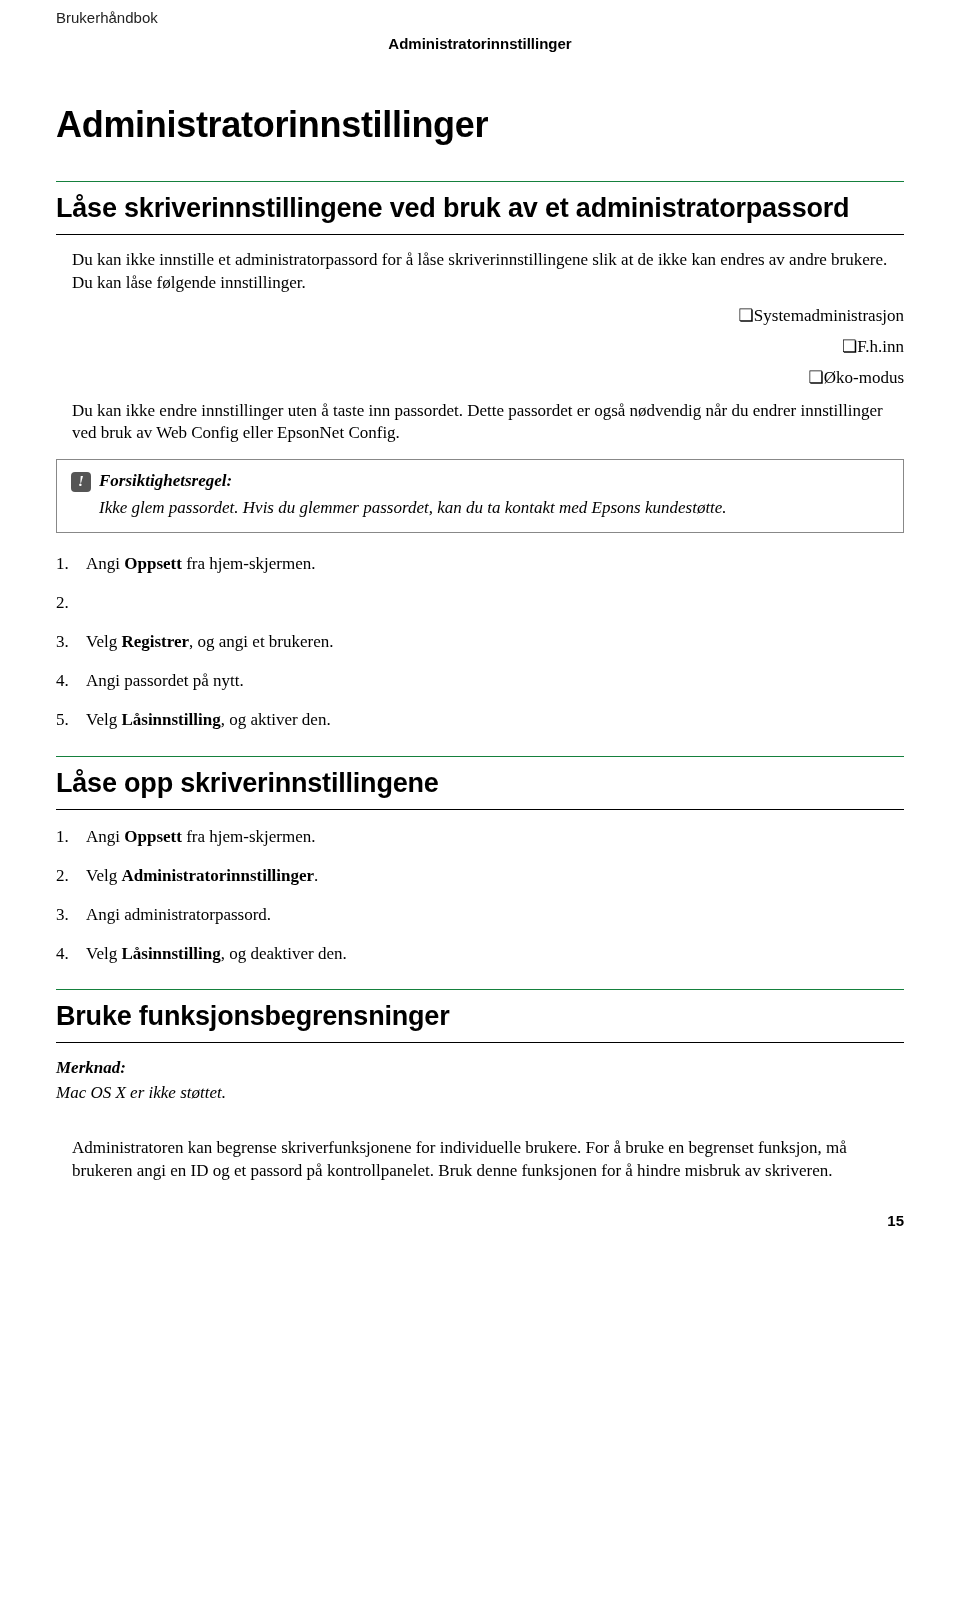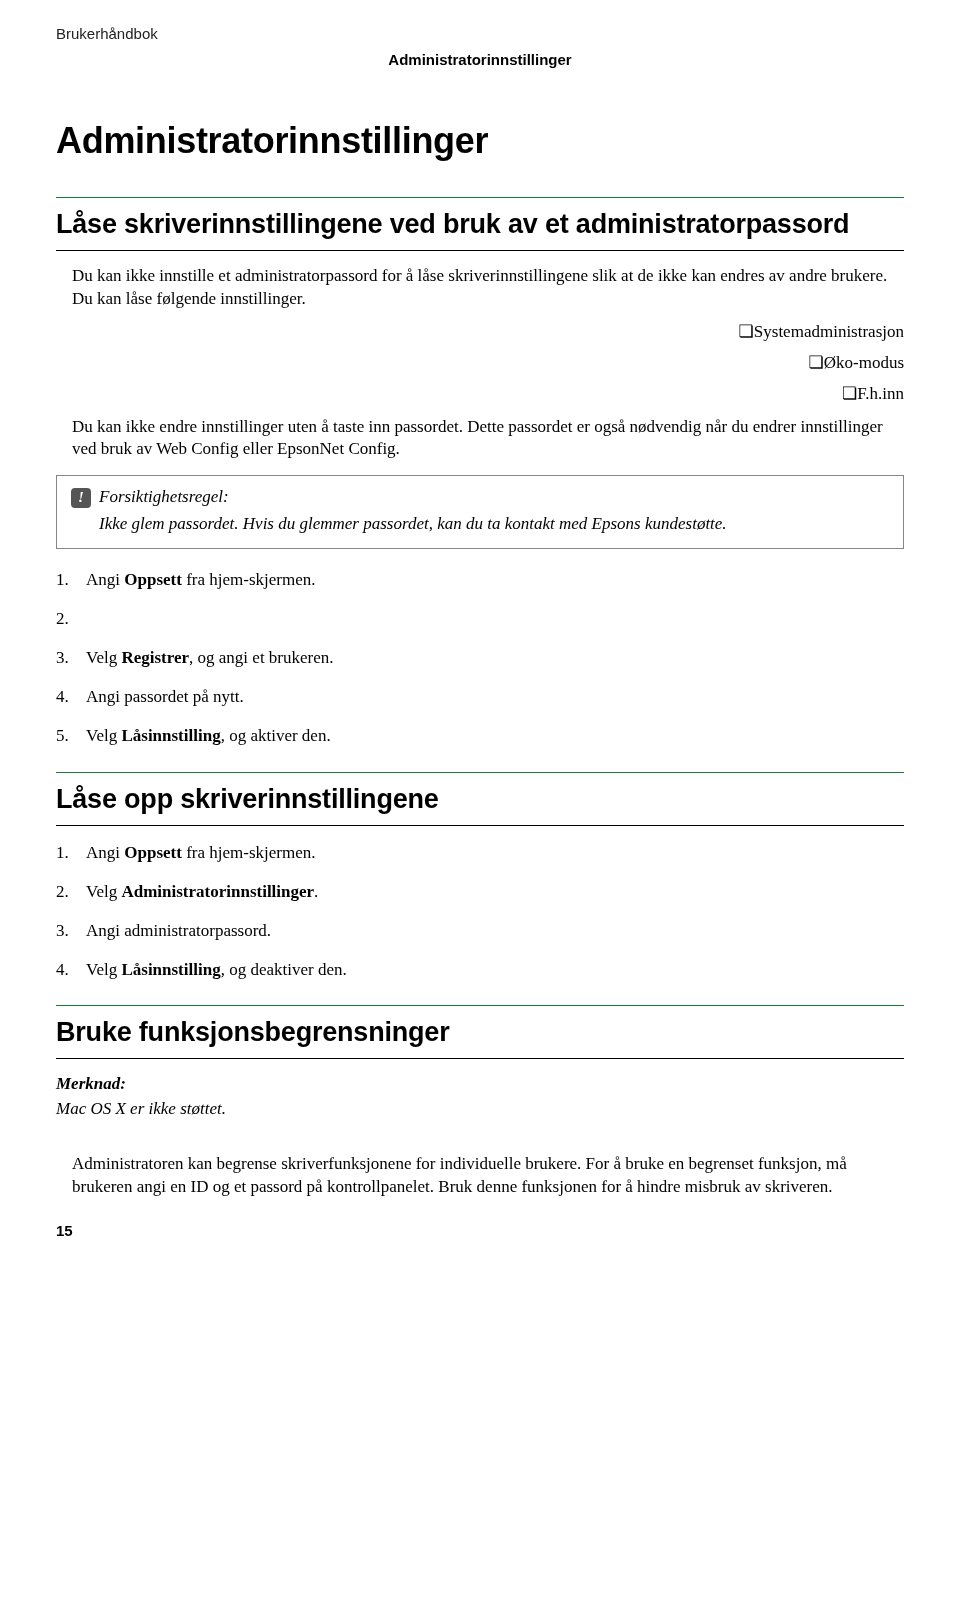--- a/index.html
+++ b/index.html
@@ -7,21 +7,21 @@
     font-family: "Minion Pro", "Adobe Garamond Pro", Georgia, "Times New Roman", serif;
     font-size: 17px;
     line-height: 1.35;
     color: #000;
     margin: 0;
     padding: 0;
     background: #fff;
     width: 960px;
   }
   .page {
-    padding: 24px 56px 30px 56px;
+    padding: 8px 56px 30px 56px;
   }
   .running-head {
     font-family: "Myriad Pro", "Segoe UI", Arial, sans-serif;
     font-size: 15px;
     color: #222;
     margin-bottom: 2px;
   }
   .running-subhead {
     font-family: "Myriad Pro", "Segoe UI", Arial, sans-serif;
     text-align: center;
@@ -76,21 +76,21 @@
     align-items: center;
     justify-content: center;
     font-style: italic;
     font-family: Georgia, serif;
     font-weight: bold;
     font-size: 15px;
     line-height: 1;
   }
   .note-box .note-title {
     font-style: italic;
-    font-weight: 400;
+    font-weight: 700;
   }
   .note-box .note-body {
     font-style: italic;
     padding-left: 28px;
   }
   ol.steps {
     list-style: none;
     padding: 0;
     margin: 8px 0 6px 0;
   }
@@ -106,46 +106,46 @@
     font-style: italic;
     font-weight: 700;
     margin-top: 14px;
   }
   .merk-body {
     font-style: italic;
     margin-top: 2px;
     margin-bottom: 32px;
   }
   .page-number {
-    text-align: left;
+    text-align: right;
     font-family: "Myriad Pro", "Segoe UI", Arial, sans-serif;
     font-weight: 600;
     font-size: 15px;
-    margin-top: 22px;
+    margin-top: 28px;
   }
   b { font-weight: 700; }
 </style>
 </head>
 <body>
 
 <div class="page">
 
   <div class="running-head">Brukerhåndbok</div>
   <div class="running-subhead">Administratorinnstillinger</div>
 
   <h1 class="chapter-title">Administratorinnstillinger</h1>
 
   <h2 class="section-title">Låse skriverinnstillingene ved bruk av et administratorpassord</h2>
 
   <p>Du kan ikke innstille et administratorpassord for å låse skriverinnstillingene slik at de ikke kan endres av andre brukere. Du kan låse følgende innstillinger.</p>
 
   <div class="bullets">
     <div><span class="bull">❏</span><span>Systemadministrasjon</span></div>
+    <div><span class="bull">❏</span><span>F.h.inn</span></div>
     <div><span class="bull">❏</span><span>Øko-modus</span></div>
-    <div><span class="bull">❏</span><span>F.h.inn</span></div>
   </div>
 
   <p>Du kan ikke endre innstillinger uten å taste inn passordet. Dette passordet er også nødvendig når du endrer innstillinger ved bruk av Web Config eller EpsonNet Config.</p>
 
   <div class="note-box">
     <div class="note-head">
       <span class="icon-badge">!</span>
       <span class="note-title">Forsiktighetsregel:</span>
     </div>
     <div class="note-body">Ikke glem passordet. Hvis du glemmer passordet, kan du ta kontakt med Epsons kundestøtte.</div>

